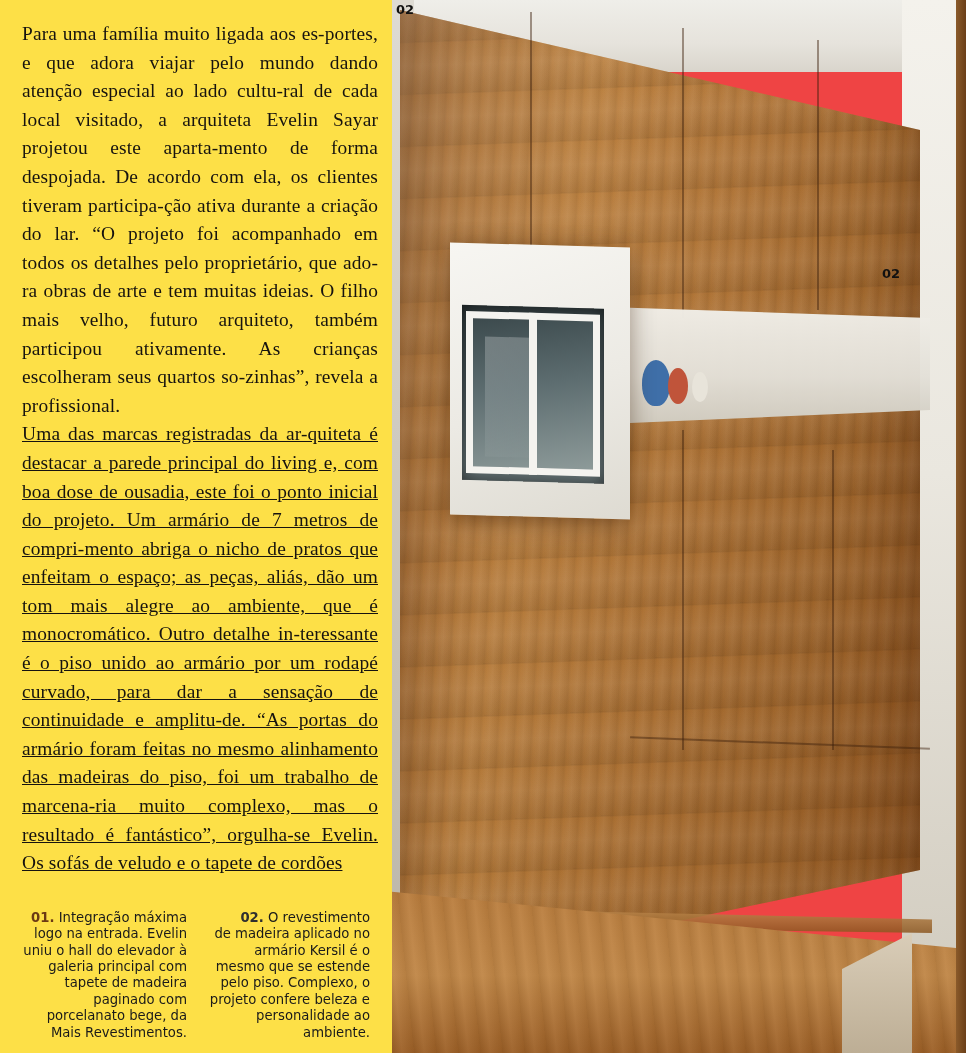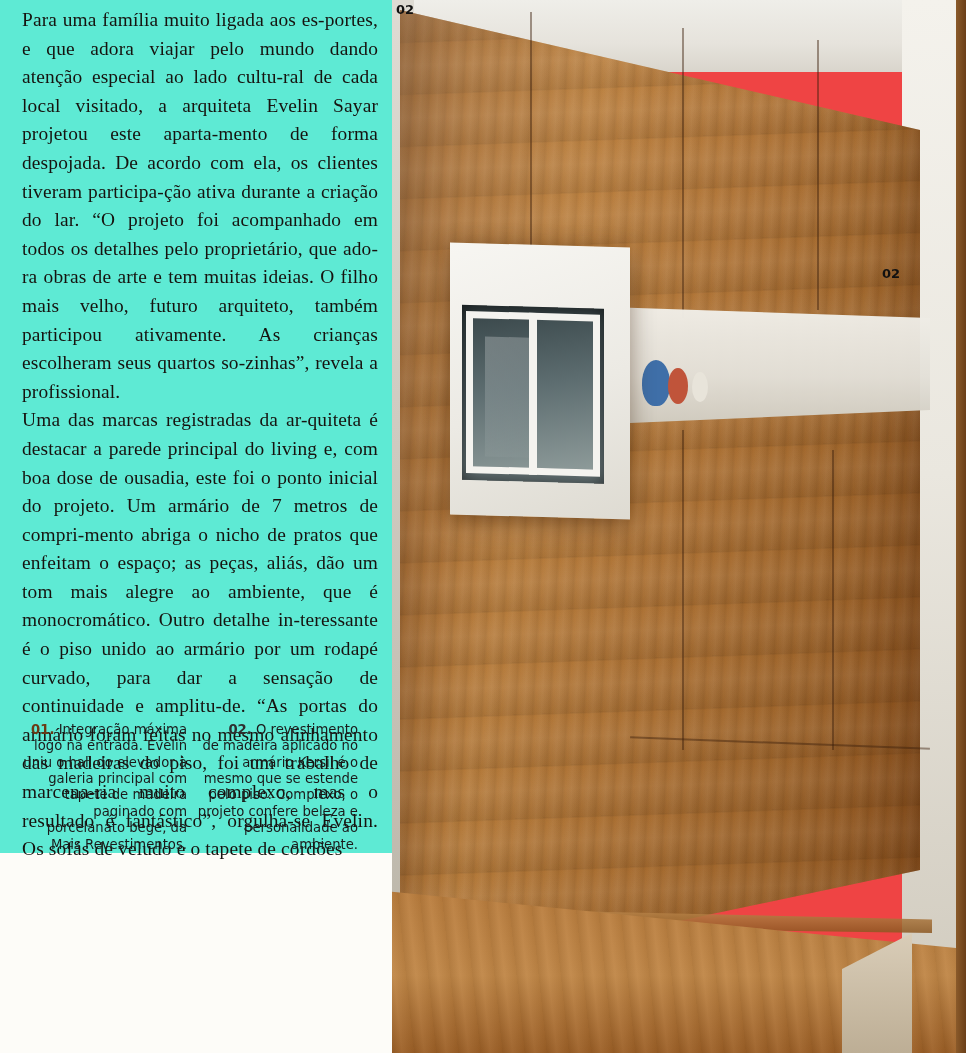--- a/index.html
+++ b/index.html
@@ -20,48 +20,49 @@
     background: #fdfcf8;
     overflow: hidden;
   }
 
   
   .text-col {
     position: absolute;
     left: 0;
     top: 0;
     width: 392px;
-    height: 853px;
-    background: #5eead4;
+    height: 1053px;
+    background: #fde047;
     box-sizing: border-box;
-    padding: 6px 14px 0 22px;
+    padding: 20px 14px 0 22px;
   }
   .body-par {
     font-family: "Liberation Serif", serif;
     font-size: 19.4px;
     line-height: 28.6px;
     color: #16130f;
     text-align: justify;
     margin: 0;
     letter-spacing: 0.15px;
     -webkit-hyphens: manual;
     hyphens: manual;
   }
   .body-par + .body-par {
     margin-top: 0px;
+    text-decoration: underline;
   }
 
   
   .captions {
     position: absolute;
     left: 22px;
-    bottom: 0px;
+    bottom: 12px;
     width: 360px;
     display: flex;
-    gap: 6px;
+    gap: 18px;
   }
   .caption {
     width: 165px;
     font-family: "DejaVu Sans", sans-serif;
     font-size: 13.2px;
     line-height: 16.4px;
     color: #1a1a1a;
     text-align: right;
   }
   .caption .num {

